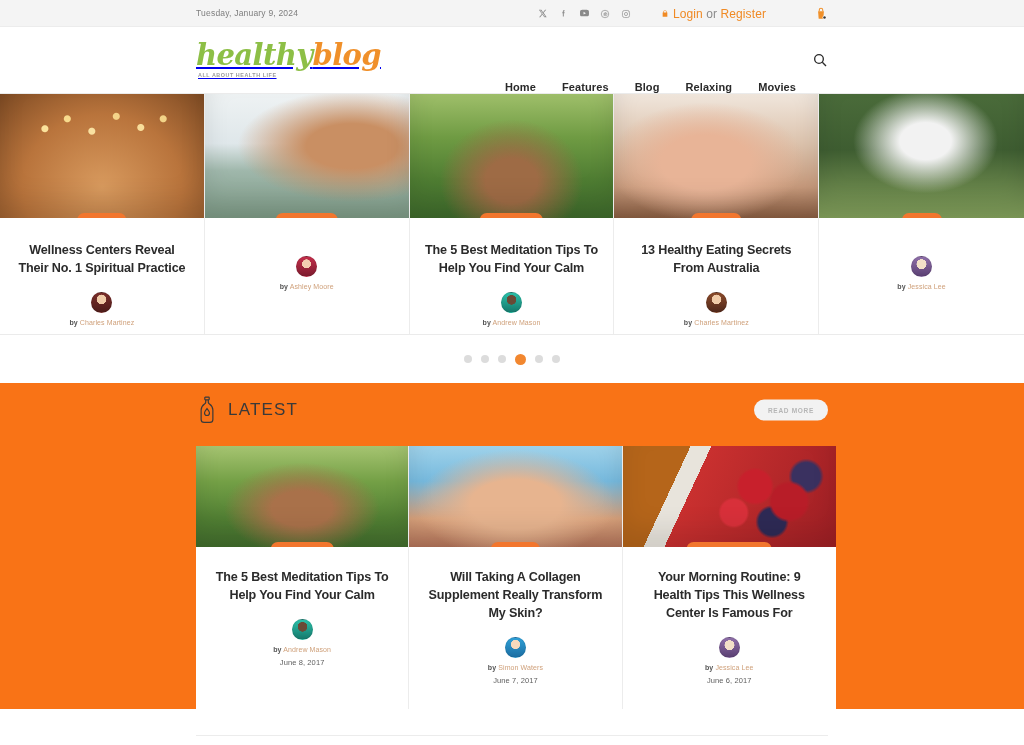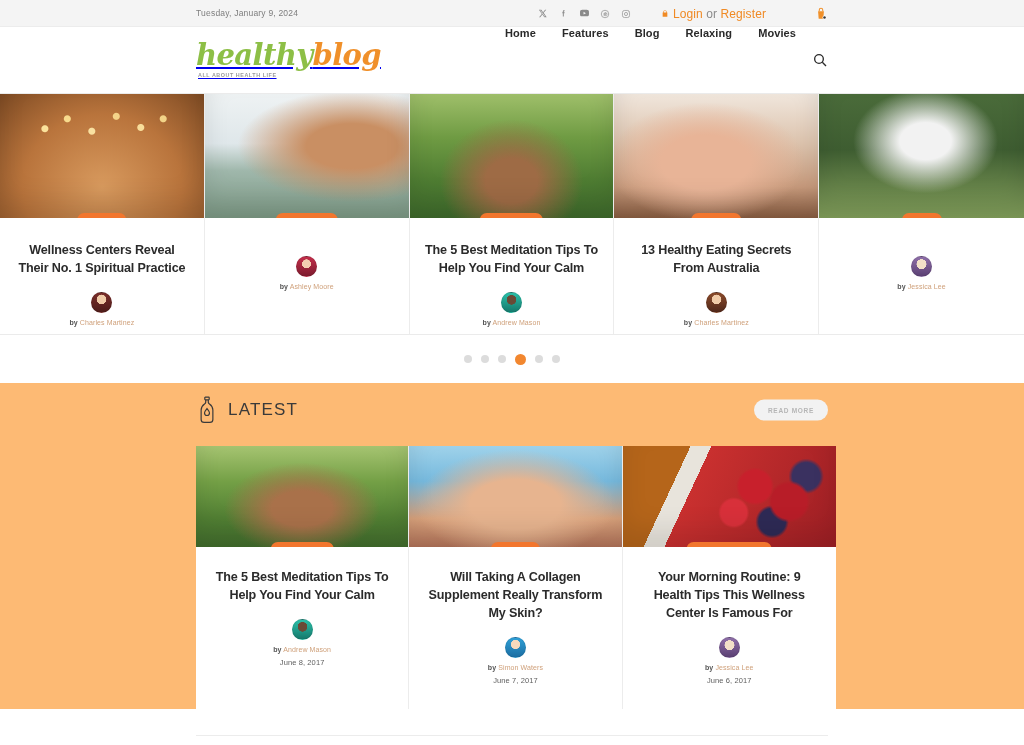--- a/index.html
+++ b/index.html
@@ -81,21 +81,21 @@
     font-size: 5.4px;
     font-weight: 700;
     color: #9a9a9a;
     letter-spacing: .55px;
     margin-top: 3px;
     margin-left: 2px;
   }
   .nav {
     position: absolute;
     left: 505px; top: 0; height: 66px;
-    display: flex; align-items: flex-start; gap: 26px;
+    display: flex; align-items: flex-end; gap: 26px;
   }
   .nav a {
     font-size: 11px;
     font-weight: 700;
     color: #2a2a2a;
     text-decoration: none;
     letter-spacing: .1px;
   }
   .search-btn {
     position: absolute;
@@ -188,21 +188,21 @@
   }
   .dot {
     width: 8px; height: 8px;
     border-radius: 50%;
     background: #dcdcdc;
     cursor: pointer;
   }
   .dot.active { background: #f2872f; width: 11px; height: 11px; }
 
   
-  .latest-wrap { padding: 0 196px; background: #fdba74; }
+  .latest-wrap { padding: 0 196px; background: #f97316; }
   .latest-head {
     display: flex; align-items: center;
     height: 54px;
     position: relative;
   }
   .latest-icon { margin-right: 10px; display: flex; align-items: center; }
   .latest-title {
     font-size: 17px;
     color: #3a3a3a;
     letter-spacing: 1.2px;

